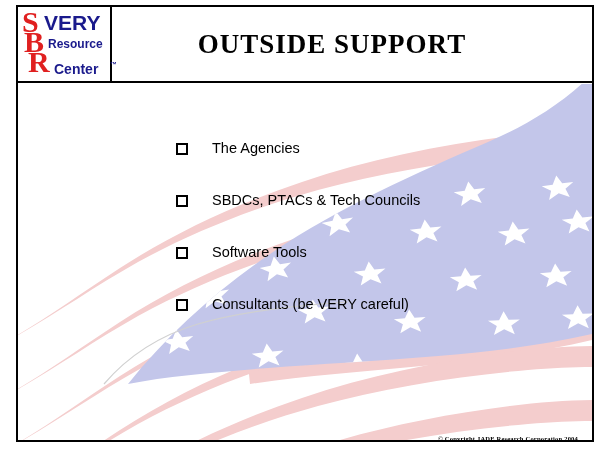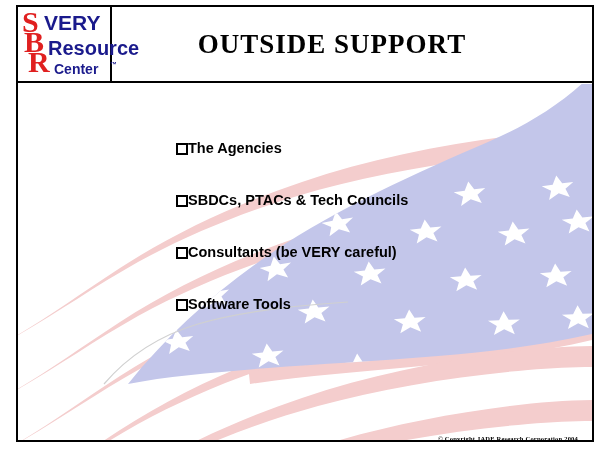--- a/index.html
+++ b/index.html
@@ -78,21 +78,21 @@
     font-weight: bold;
     line-height: 1;
     white-space: nowrap;
     user-select: none;
   }
   #logo-red-s { left: 4px;  top: 2px;  font-size: 30px; }
   #logo-red-b { left: 6px;  top: 22px; font-size: 30px; }
   #logo-red-r { left: 10px; top: 42px; font-size: 30px; }
 
   #logo-sbir     { left: 26px; top: 7px;  font-size: 21px; letter-spacing: 0px; }
-  #logo-resource { left: 30px; top: 33px; font-size: 20px; }
+  #logo-resource { left: 30px; top: 33px; font-size: 12px; }
   #logo-center   { left: 36px; top: 57px; font-size: 14px; }
   #logo-tm {
     position: absolute;
     left: 92px;
     top: 56px;
     font-size: 7px;
     color: #1a1a8c;
     font-weight: bold;
   }
 
@@ -142,22 +142,23 @@
   .bullet-marker {
     width: 12px;
     height: 12px;
     border: 2px solid #000000;
     box-sizing: border-box;
     margin-top: 3px;
     flex: 0 0 auto;
     background: transparent;
   }
   .bullet-text {
+    margin-left: 24px;
     font-family: "Liberation Sans", sans-serif;
-    font-weight: bold;
+    font-weight: normal;
     font-size: 14.5px;
     color: #000000;
     white-space: nowrap;
     line-height: 1.2;
   }
 
   
   #copyright {
     position: absolute;
     right: 22px;
@@ -348,27 +349,27 @@
     </div>
 
 
     <div class="bullet-row">
       <span class="bullet-marker"></span>
       <span class="bullet-text">SBDCs, PTACs &amp; Tech Councils</span>
     </div>
 
     <div class="bullet-row">
       <span class="bullet-marker"></span>
+      <span class="bullet-text">Software Tools</span>
+    </div>
+
+    <div class="bullet-row">
+      <span class="bullet-marker"></span>
       <span class="bullet-text">Consultants (be VERY careful)</span>
     </div>
 
-    <div class="bullet-row">
-      <span class="bullet-marker"></span>
-      <span class="bullet-text">Software Tools</span>
-    </div>
-
   </div>
 
   <div id="copyright">© Copyright JADE Research Corporation 2004</div>
 
   <div id="frame-border"></div>
 
 </div>
 
 </body></html>

